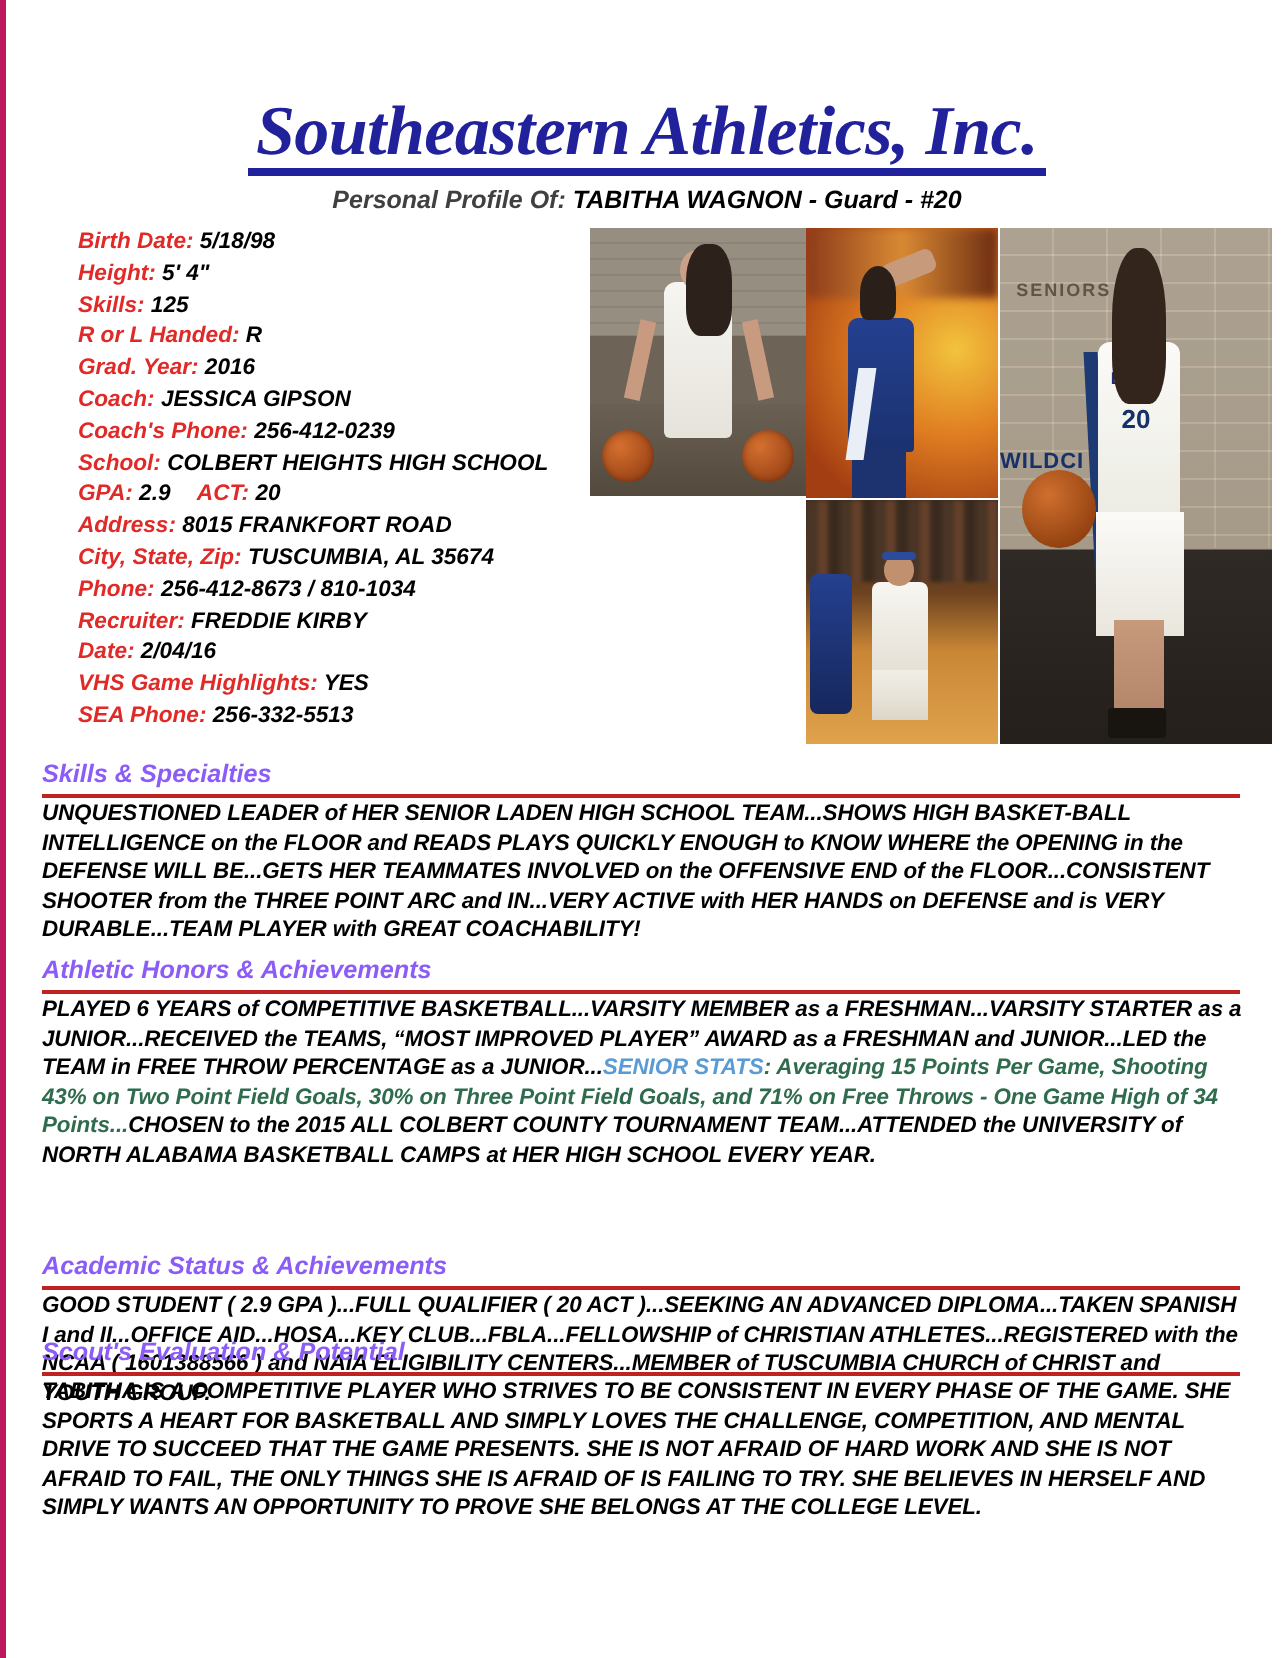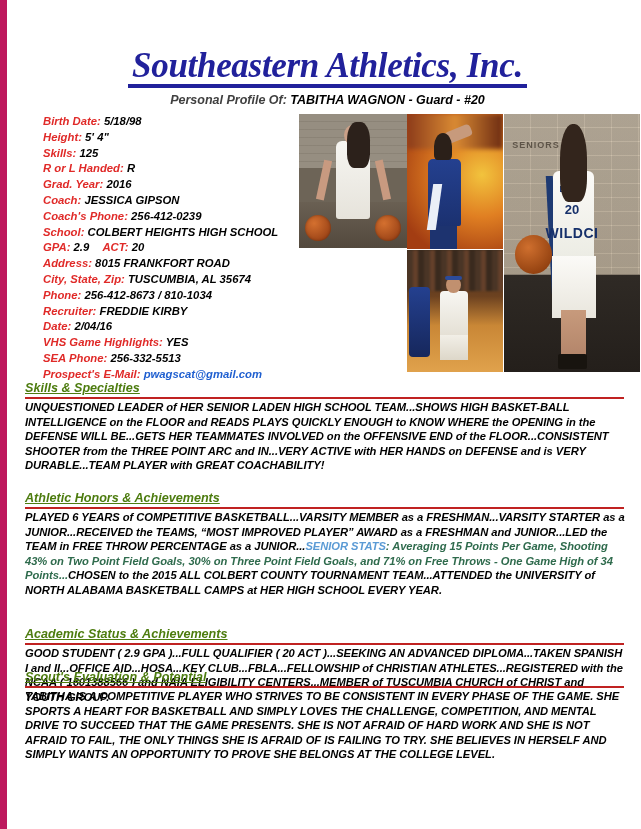--- a/index.html
+++ b/index.html
@@ -8,21 +8,21 @@
     background: #ffffff;
   }
   body {
     font-family: "Liberation Sans", sans-serif;
   }
   #page {
     position: relative;
     width: 641px;
     height: 829px;
     background: #ffffff;
-    border-left: 7px solid #be185d;
+    border-left: 3px solid #be185d;
     box-sizing: border-box;
     overflow: hidden;
   }
 
   
   .title-wrap {
     position: absolute;
     left: 0;
     top: 48px;
     width: 641px;
@@ -233,21 +233,21 @@
     text-align:center; font-size:13px; font-weight:bold;
     color:#16306a; font-family:"Liberation Sans", sans-serif;
   }
   #photo-4 .teamtop {
     position:absolute; left:0; top:27%; width:100%;
     text-align:center; font-size:8.5px; font-weight:bold;
     color:#16306a; letter-spacing:.5px;
   }
   #photo-4 .teambot {
     position:absolute; left:0; top:43%; width:100%;
-    text-align:center; font-size:14px; font-weight:bold;
+    text-align:left; font-size:11px; font-weight:bold;
     color:#16306a; letter-spacing:.5px;
   }
   #photo-4 .head {
     position:absolute; left:44%; top:6%; width:13%; height:9%;
     background:#cda183; border-radius:50%;
   }
   #photo-4 .hair {
     position:absolute; left:41%; top:4%; width:20%; height:30%;
     background:#33251c; border-radius:45% 45% 30% 30%;
   }
@@ -264,22 +264,21 @@
     position:absolute; left:40%; top:93%; width:21%; height:6%;
     background:#18140f; border-radius:2px;
   }
 
   
   .section { position: absolute; left: 18px; width: 600px; }
   .sec-head {
     font-size: 12.6px;
     font-weight: bold;
     font-style: italic;
-    color: #4d7c0f;
-    text-decoration: underline;
+    color: #8b5cf6;
     line-height: 14px;
     display: inline-block;
   }
   .sec-rule {
     height: 2px;
     background: #c02221;
     width: 599px;
     margin-top: 1px;
   }
   .sec-body {
@@ -368,24 +367,20 @@
       <span class="k">Date:</span>
       <span class="v">2/04/16</span>
     </div>
     <div class="info-row">
       <span class="k">VHS Game Highlights:</span>
       <span class="v">YES</span>
     </div>
     <div class="info-row">
       <span class="k">SEA Phone:</span>
       <span class="v">256-332-5513</span>
-    </div>
-    <div class="info-row">
-      <span class="k">Prospect's E-Mail:</span>
-      <span class="v email">pwagscat@gmail.com</span>
     </div>
   </div>
 
   <div class="photo" id="photo-1">
     <div class="ph-inner">
       <div class="bg"></div>
         <div class="wallstripe"></div>
         <div class="floor"></div>
       <div class="arm l"></div>
         <div class="arm r"></div>
@@ -440,21 +435,21 @@
         <div class="shoe"></div>
     </div>
   </div>
 
   <div class="section" style="top:378px;">
     <div><span class="sec-head">Skills &amp; Specialties</span></div>
     <div class="sec-rule"></div>
     <div class="sec-body">UNQUESTIONED LEADER of HER SENIOR LADEN HIGH SCHOOL TEAM...SHOWS HIGH BASKET-BALL INTELLIGENCE on the FLOOR and READS PLAYS QUICKLY ENOUGH to KNOW WHERE the OPENING in the DEFENSE WILL BE...GETS HER TEAMMATES INVOLVED on the OFFENSIVE END of the FLOOR...CONSISTENT SHOOTER from the THREE POINT ARC and IN...VERY ACTIVE with HER HANDS on DEFENSE and is VERY DURABLE...TEAM PLAYER with GREAT COACHABILITY!</div>
   </div>
 
-  <div class="section" style="top:488px;">
+  <div class="section" style="top:476px;">
     <div><span class="sec-head">Athletic Honors &amp; Achievements</span></div>
     <div class="sec-rule"></div>
     <div class="sec-body"><span>PLAYED 6 YEARS of COMPETITIVE BASKETBALL...VARSITY MEMBER as a FRESHMAN...VARSITY STARTER as a JUNIOR...RECEIVED the TEAMS, “MOST IMPROVED PLAYER” AWARD as a FRESHMAN and JUNIOR...LED the TEAM in FREE THROW PERCENTAGE as a JUNIOR...</span><span class="hl-blue">SENIOR STATS</span><span class="hl-green">: Averaging 15 Points Per Game, Shooting 43% on Two Point Field Goals, 30% on Three Point Field Goals, and 71% on Free Throws - One Game High of 34 Points...</span><span>CHOSEN to the 2015 ALL COLBERT COUNTY TOURNAMENT TEAM...ATTENDED the UNIVERSITY of NORTH ALABAMA BASKETBALL CAMPS at HER HIGH SCHOOL EVERY YEAR.</span></div>
   </div>
 
   <div class="section" style="top:624px;">
     <div><span class="sec-head">Academic Status &amp; Achievements</span></div>
     <div class="sec-rule"></div>
     <div class="sec-body">GOOD STUDENT ( 2.9 GPA )...FULL QUALIFIER ( 20 ACT )...SEEKING AN ADVANCED DIPLOMA...TAKEN SPANISH I and II...OFFICE AID...HOSA...KEY CLUB...FBLA...FELLOWSHIP of CHRISTIAN ATHLETES...REGISTERED with the NCAA ( 1601388566 ) and NAIA ELIGIBILITY CENTERS...MEMBER of TUSCUMBIA CHURCH of CHRIST and YOUTH GROUP.</div>
   </div>

